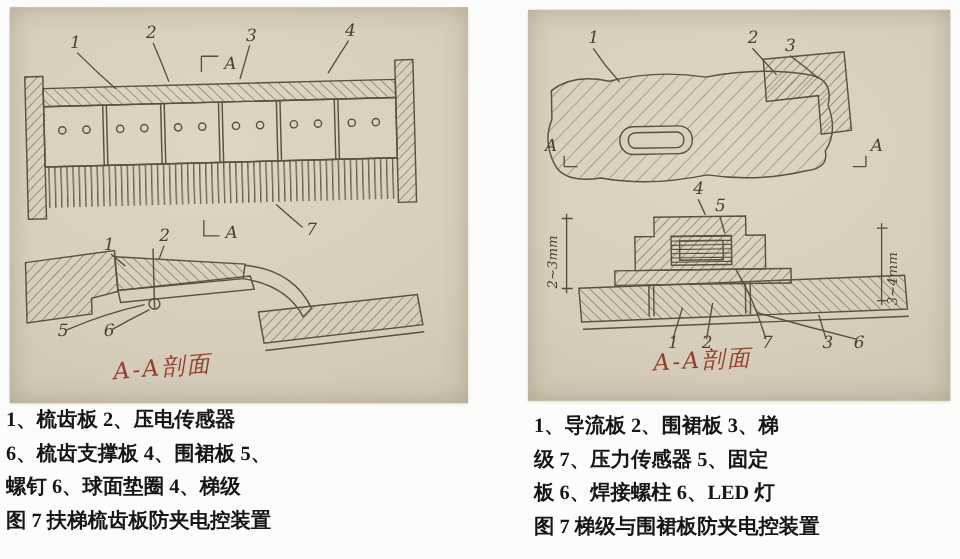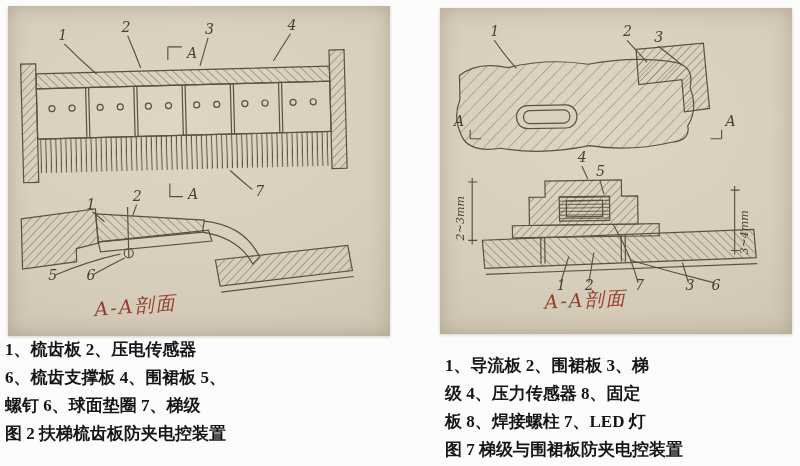--- a/index.html
+++ b/index.html
@@ -10,21 +10,21 @@
          background:radial-gradient(120% 90% at 45% 35%, #ded5c4 0%, #d7cdbb 55%, #cbc1ad 100%);
          box-shadow: inset 0 0 20px rgba(90,75,50,.28), 0 1px 3px rgba(0,0,0,.18);}
   #photo2{left:8px;top:6px;width:382px;height:330px;}
   #photo3{left:440px;top:8px;width:352px;height:326px;}
   svg.draw{position:absolute;left:0;top:0;width:100%;height:100%;}
   .lbl{font-family:"DejaVu Serif",serif;font-style:italic;font-size:14px;fill:#49402f;stroke:none;}
   .sec{font-family:"DejaVu Serif",serif;font-style:italic;font-size:19px;fill:#92402e;stroke:none;letter-spacing:2px;}
   .pen path{stroke:#574d3e;fill:none;stroke-width:1.1px;}
   .caption{position:absolute;text-align:left;font-weight:bold;font-size:17px;line-height:28px;color:#161616;font-family:Liberation Serif, serif;}
   #cap2{left:5px;top:336px;width:360px;}
-  #cap3{left:445px;top:352px;width:335px;}
+  #cap3{left:445px;top:341px;width:335px;}
 </style>
 </head>
 <body>
 
 <div class="page">
 
   <div class="photo" id="photo2">
     <svg class="draw" viewBox="0 0 380 325">
       <defs>
         <pattern id="hatchA" width="6" height="6" patternUnits="userSpaceOnUse" patternTransform="rotate(45)">
@@ -196,24 +196,24 @@
         <path d="M272,272 Q232,262 190,250"></path>
       </g>
 
       <text class="sec" x="104" y="296" transform="rotate(-3 140 292)">A-A剖面</text>
     </svg>
   </div>
 
   <div class="caption" id="cap2">
     <div>1、梳齿板 2、压电传感器</div>
     <div>6、梳齿支撑板 4、围裙板 5、</div>
-    <div>螺钉 6、球面垫圈 7、梯级</div>
-    <div>图 2 扶梯梳齿板防夹电控装置</div>
+    <div>螺钉 6、球面垫圈 4、梯级</div>
+    <div>图 7 扶梯梳齿板防夹电控装置</div>
   </div>
 
   <div class="caption" id="cap3">
     <div>1、导流板 2、围裙板 3、梯</div>
-    <div>级 4、压力传感器 8、固定</div>
-    <div>板 8、焊接螺柱 7、LED 灯</div>
+    <div>级 7、压力传感器 5、固定</div>
+    <div>板 6、焊接螺柱 6、LED 灯</div>
     <div>图 7 梯级与围裙板防夹电控装置</div>
   </div>
 
 </div>
 
 </body></html>

